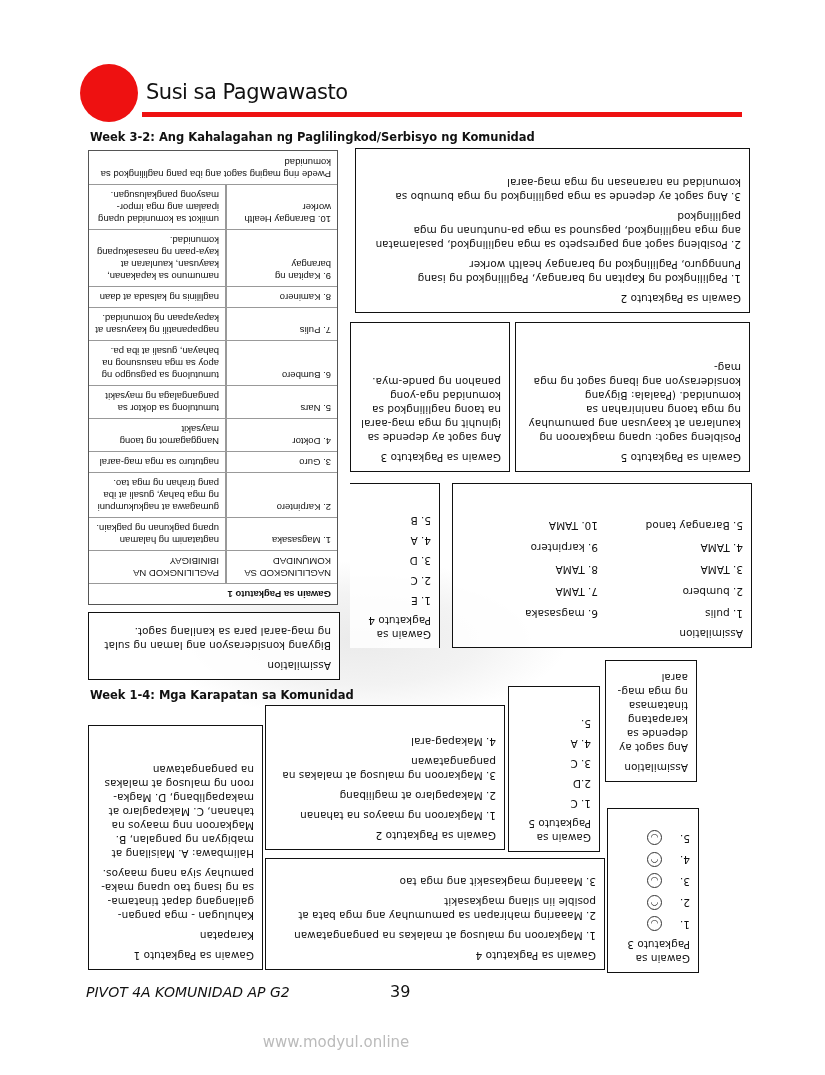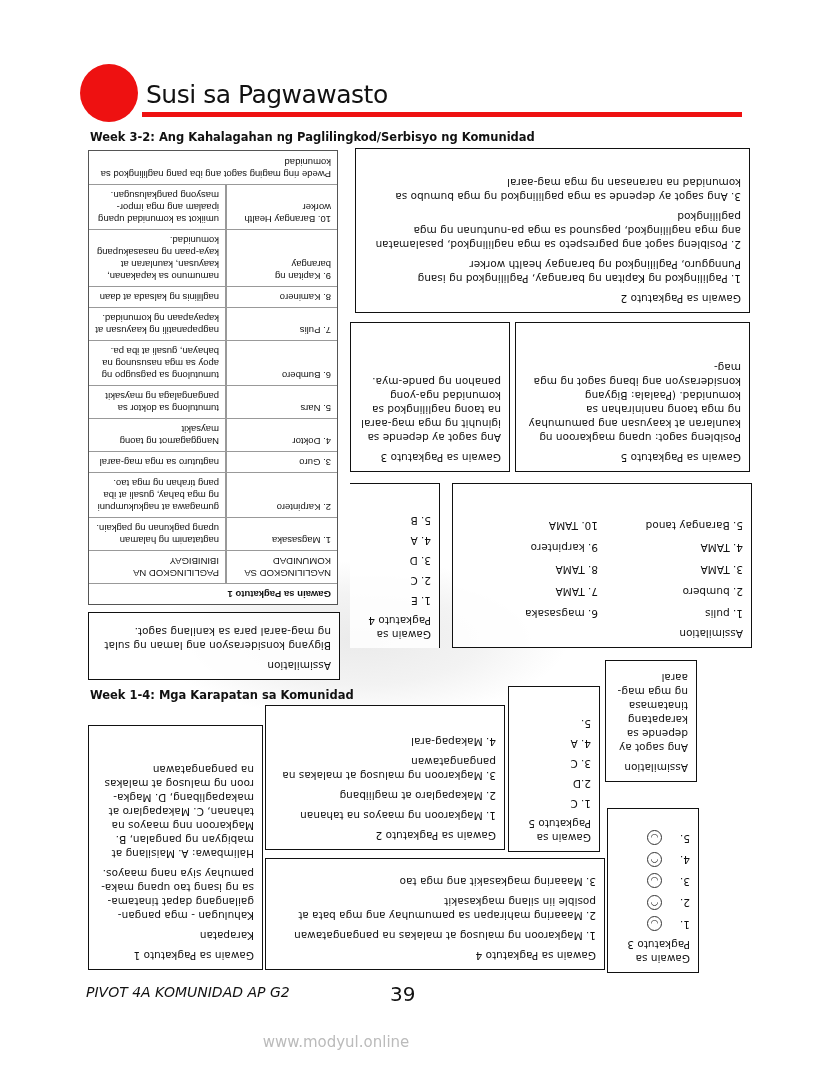--- a/index.html
+++ b/index.html
@@ -1,33 +1,33 @@
 <!DOCTYPE html>
 <html><head>
 <meta charset="utf-8">
 <style>
   html,body{margin:0;padding:0;background:#fff;}
   body{width:825px;height:1075px;position:relative;overflow:hidden;font-family:"DejaVu Sans",sans-serif;color:#111;}
   .abs{position:absolute;}
   .circle{left:80px;top:64px;width:58px;height:58px;border-radius:50%;background:#ee1111;}
-  .title{left:146px;top:80px;font-size:25px;letter-spacing:-0.5px;color:#111;}
+  .title{left:146px;top:80px;font-size:21px;letter-spacing:-0.5px;color:#111;}
   .rule{left:142px;top:112px;width:600px;height:5px;background:#ee1111;}
   .week{font-weight:bold;font-size:11.5px;color:#111;font-family:"DejaVu Sans",sans-serif;}
   .rot{transform:rotate(180deg);}
   .box{position:absolute;border:1.5px solid #111;background:rgba(255,255,255,0.85);box-sizing:border-box;padding:6px 8px;font-size:10.5px;line-height:14px;}
   .box p{margin:0 0 6px 0;}
   .tbl{position:absolute;border:1.5px solid #555;box-sizing:border-box;background:#fff;font-family:"Liberation Sans",sans-serif;font-size:9.5px;line-height:12px;}
   .tbl .row{display:flex;border-bottom:1.5px solid #999;}
   .tbl .row:last-child{border-bottom:none;}
   .tbl .c1{width:112px;border-right:2px solid #999;padding:4px 6px;box-sizing:border-box;}
   .tbl .c2{flex:1;padding:4px 6px;}
   .tbl .full{padding:4px 6px;font-weight:bold;}
   .watermark{left:150px;top:560px;width:420px;height:160px;opacity:0.12;background:radial-gradient(ellipse at center,#555 0%,#999 40%,transparent 70%);}
   .footer-left{left:86px;top:984px;font-style:italic;font-size:14px;}
-  .footer-num{left:390px;top:982px;font-size:20px;}
+  .footer-num{left:390px;top:982px;font-size:16px;}
   .site{left:0;width:672px;top:1033px;text-align:center;font-size:15px;color:#bbb;}
   .smiley{display:inline-block;width:13px;height:13px;border:1px solid #333;border-radius:50%;text-align:center;font-size:9px;line-height:12px;margin-left:18px;vertical-align:middle;}
   .grid2{display:grid;grid-template-columns:1fr 1fr;row-gap:8px;column-gap:8px;}
 </style>
 </head>
 <body>
 
 <div class="abs circle"></div>
 <div class="abs title">Susi sa Pagwawasto</div>
 <div class="abs rule"></div>

